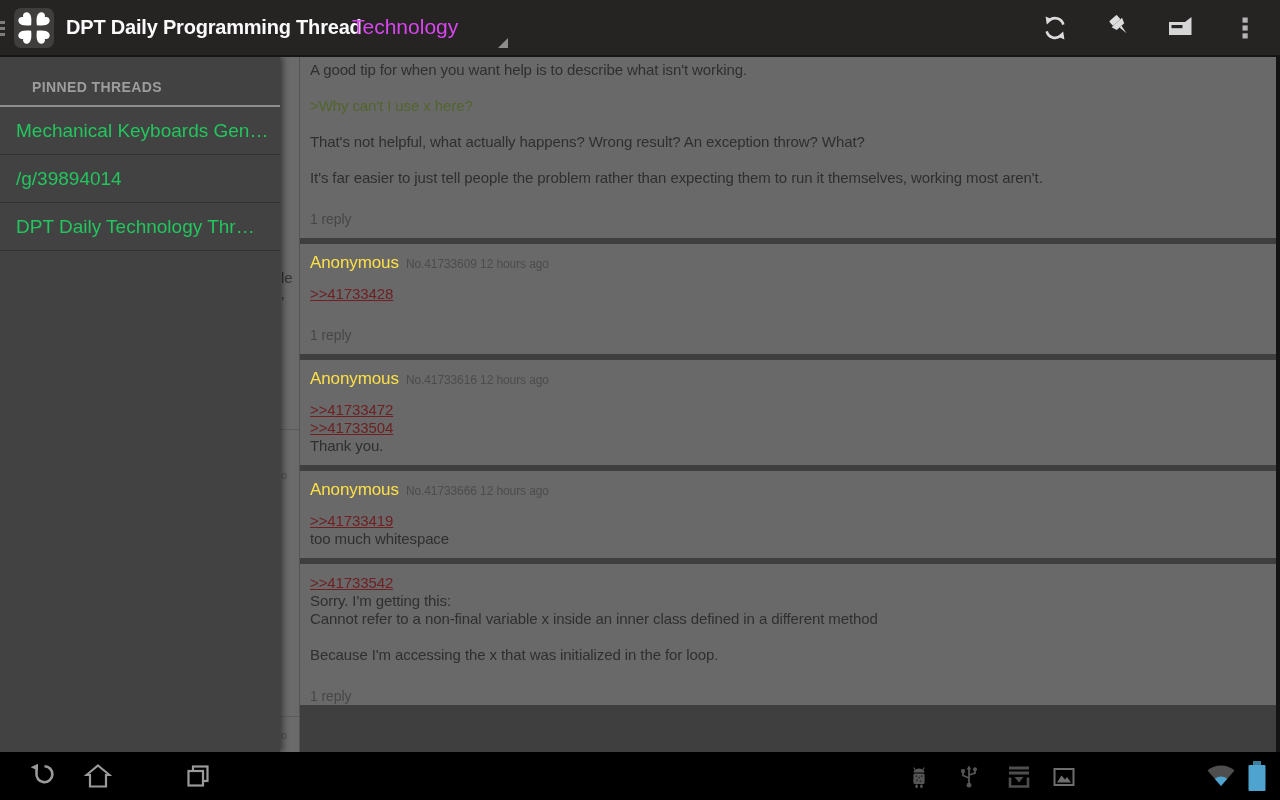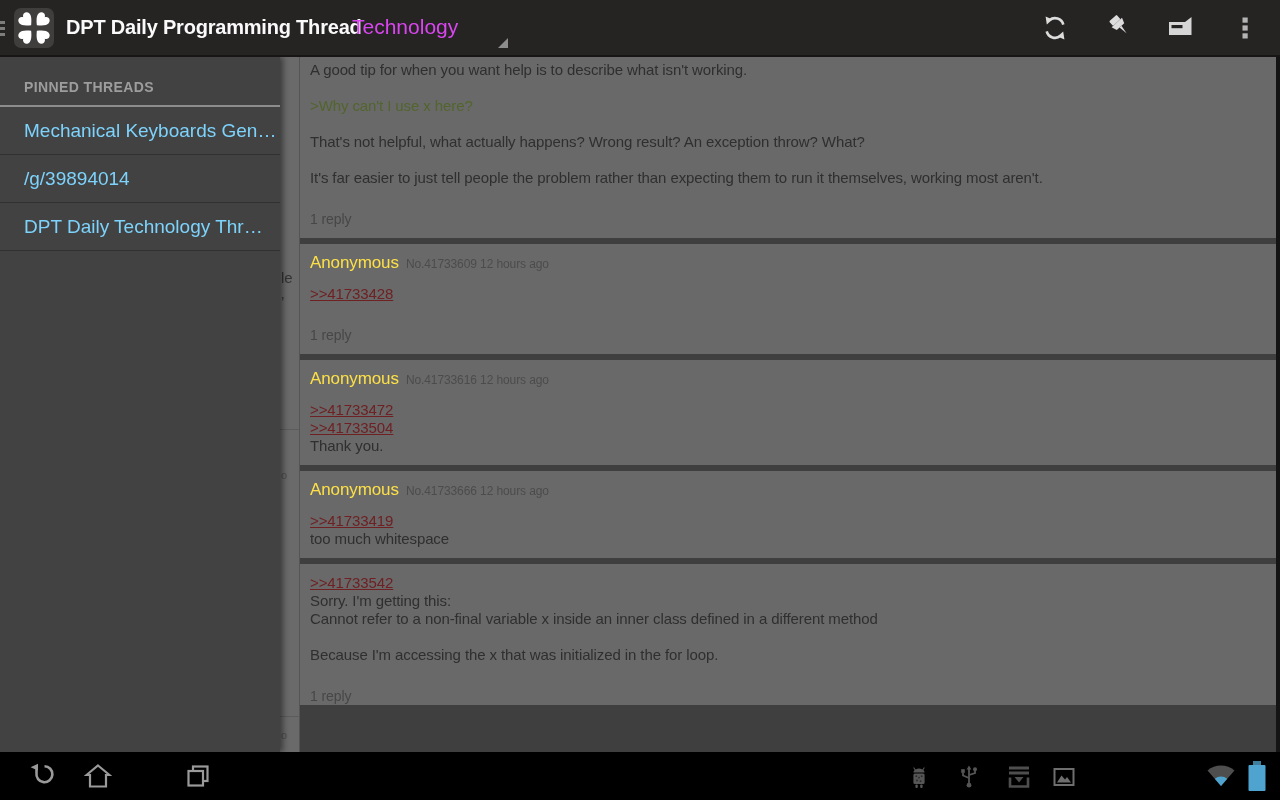--- a/index.html
+++ b/index.html
@@ -19,24 +19,24 @@
     color:#fafafa;font-size:20px;font-weight:600;letter-spacing:-.2px;}
   .spinner{position:absolute;left:338px;top:0;height:55px;width:176px;}
   .spinner-label{position:absolute;left:14px;top:0;height:55px;line-height:53px;
     color:#d946ef;font-size:21px;}
   .spinner-caret{position:absolute;left:160px;top:38px;width:0;height:0;
     border-left:10px solid transparent;border-bottom:10px solid #8d8d8d;}
   .ab-action{position:absolute;top:14px;width:28px;height:28px;}
   
   .drawer{position:absolute;left:0;top:57px;width:280px;height:695px;
     background:#424242;z-index:4;box-shadow:3px 0 6px rgba(0,0,0,.45);}
-  .drawer-header{padding:22px 24px 0;color:#9d9d9d;font-size:14px;
+  .drawer-header{padding:22px 32px 0;color:#9d9d9d;font-size:14px;
     font-weight:700;letter-spacing:.4px;}
   .drawer-rule{height:2px;background:#8d8d8d;margin-top:10px;}
-  .drawer-item{height:47px;line-height:47px;padding:0 24px;color:#7dd3fc;
+  .drawer-item{height:47px;line-height:47px;padding:0 16px;color:#22c55e;
     font-size:19px;border-bottom:1px solid #313131;white-space:nowrap;overflow:hidden;}
   
   .edge-strip{position:absolute;left:280px;top:57px;width:19px;height:775px;
     background:#6a6a6a;border-right:1px solid #555;z-index:1;}
   .edge-strip .frag{position:absolute;left:1px;color:#333;font-size:15px;}
   .edge-strip .frag.small{font-size:11px;color:#4e4e4e;}
   .edge-strip .hline{position:absolute;left:0;width:19px;height:1px;background:#5c5c5c;}
   
   .content{position:absolute;left:300px;top:57px;width:976px;height:695px;
     background:#3f3f3f;overflow:hidden;z-index:1;}

